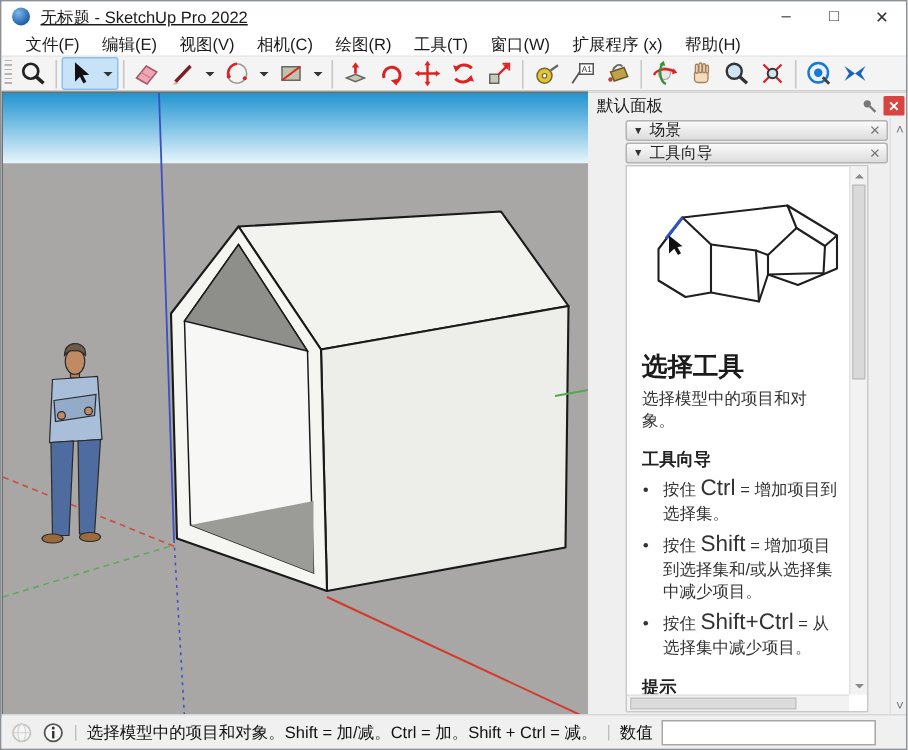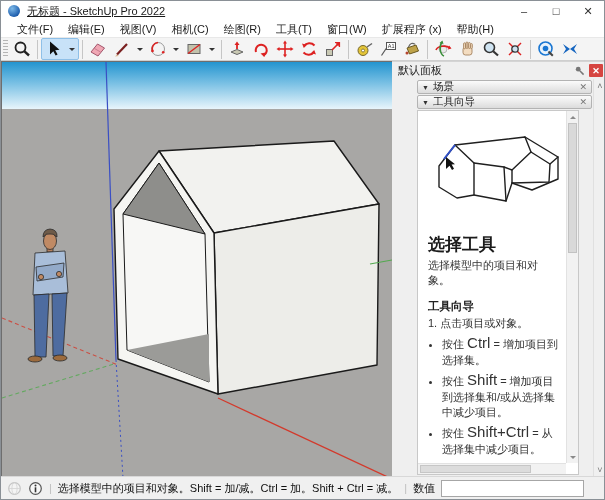--- a/index.html
+++ b/index.html
@@ -368,21 +368,20 @@
                 <path d="M122,33 L121,51 L84,52"></path>
               </g>
               <line x1="27" y1="14" x2="16" y2="28" stroke="#3050C8" stroke-width="2"></line>
               <polygon points="18,26 18,38 21.5,34.8 24,39 26,37.8 23.6,33.6 27,33.2" fill="#111"></polygon>
             </svg>
 
             <div class="inst-title">选择工具</div>
             <div class="inst-sub">选择模型中的项目和对象。</div>
 
             <div class="inst-h2">工具向导</div>
-            <div class="inst-step">1. 点击项目或对象。</div>
 
             <ul class="inst-list">
               <li><span>按住 </span><span class="key">Ctrl</span><span> = 增加项目到选择集。</span></li>
               <li><span>按住 </span><span class="key">Shift</span><span> = 增加项目到选择集和/或从选择集中减少项目。</span></li>
               <li><span>按住 </span><span class="key">Shift+Ctrl</span><span> = 从选择集中减少项目。</span></li>
             </ul>
 
             <div class="inst-h2">提示</div>
 
           </div>

